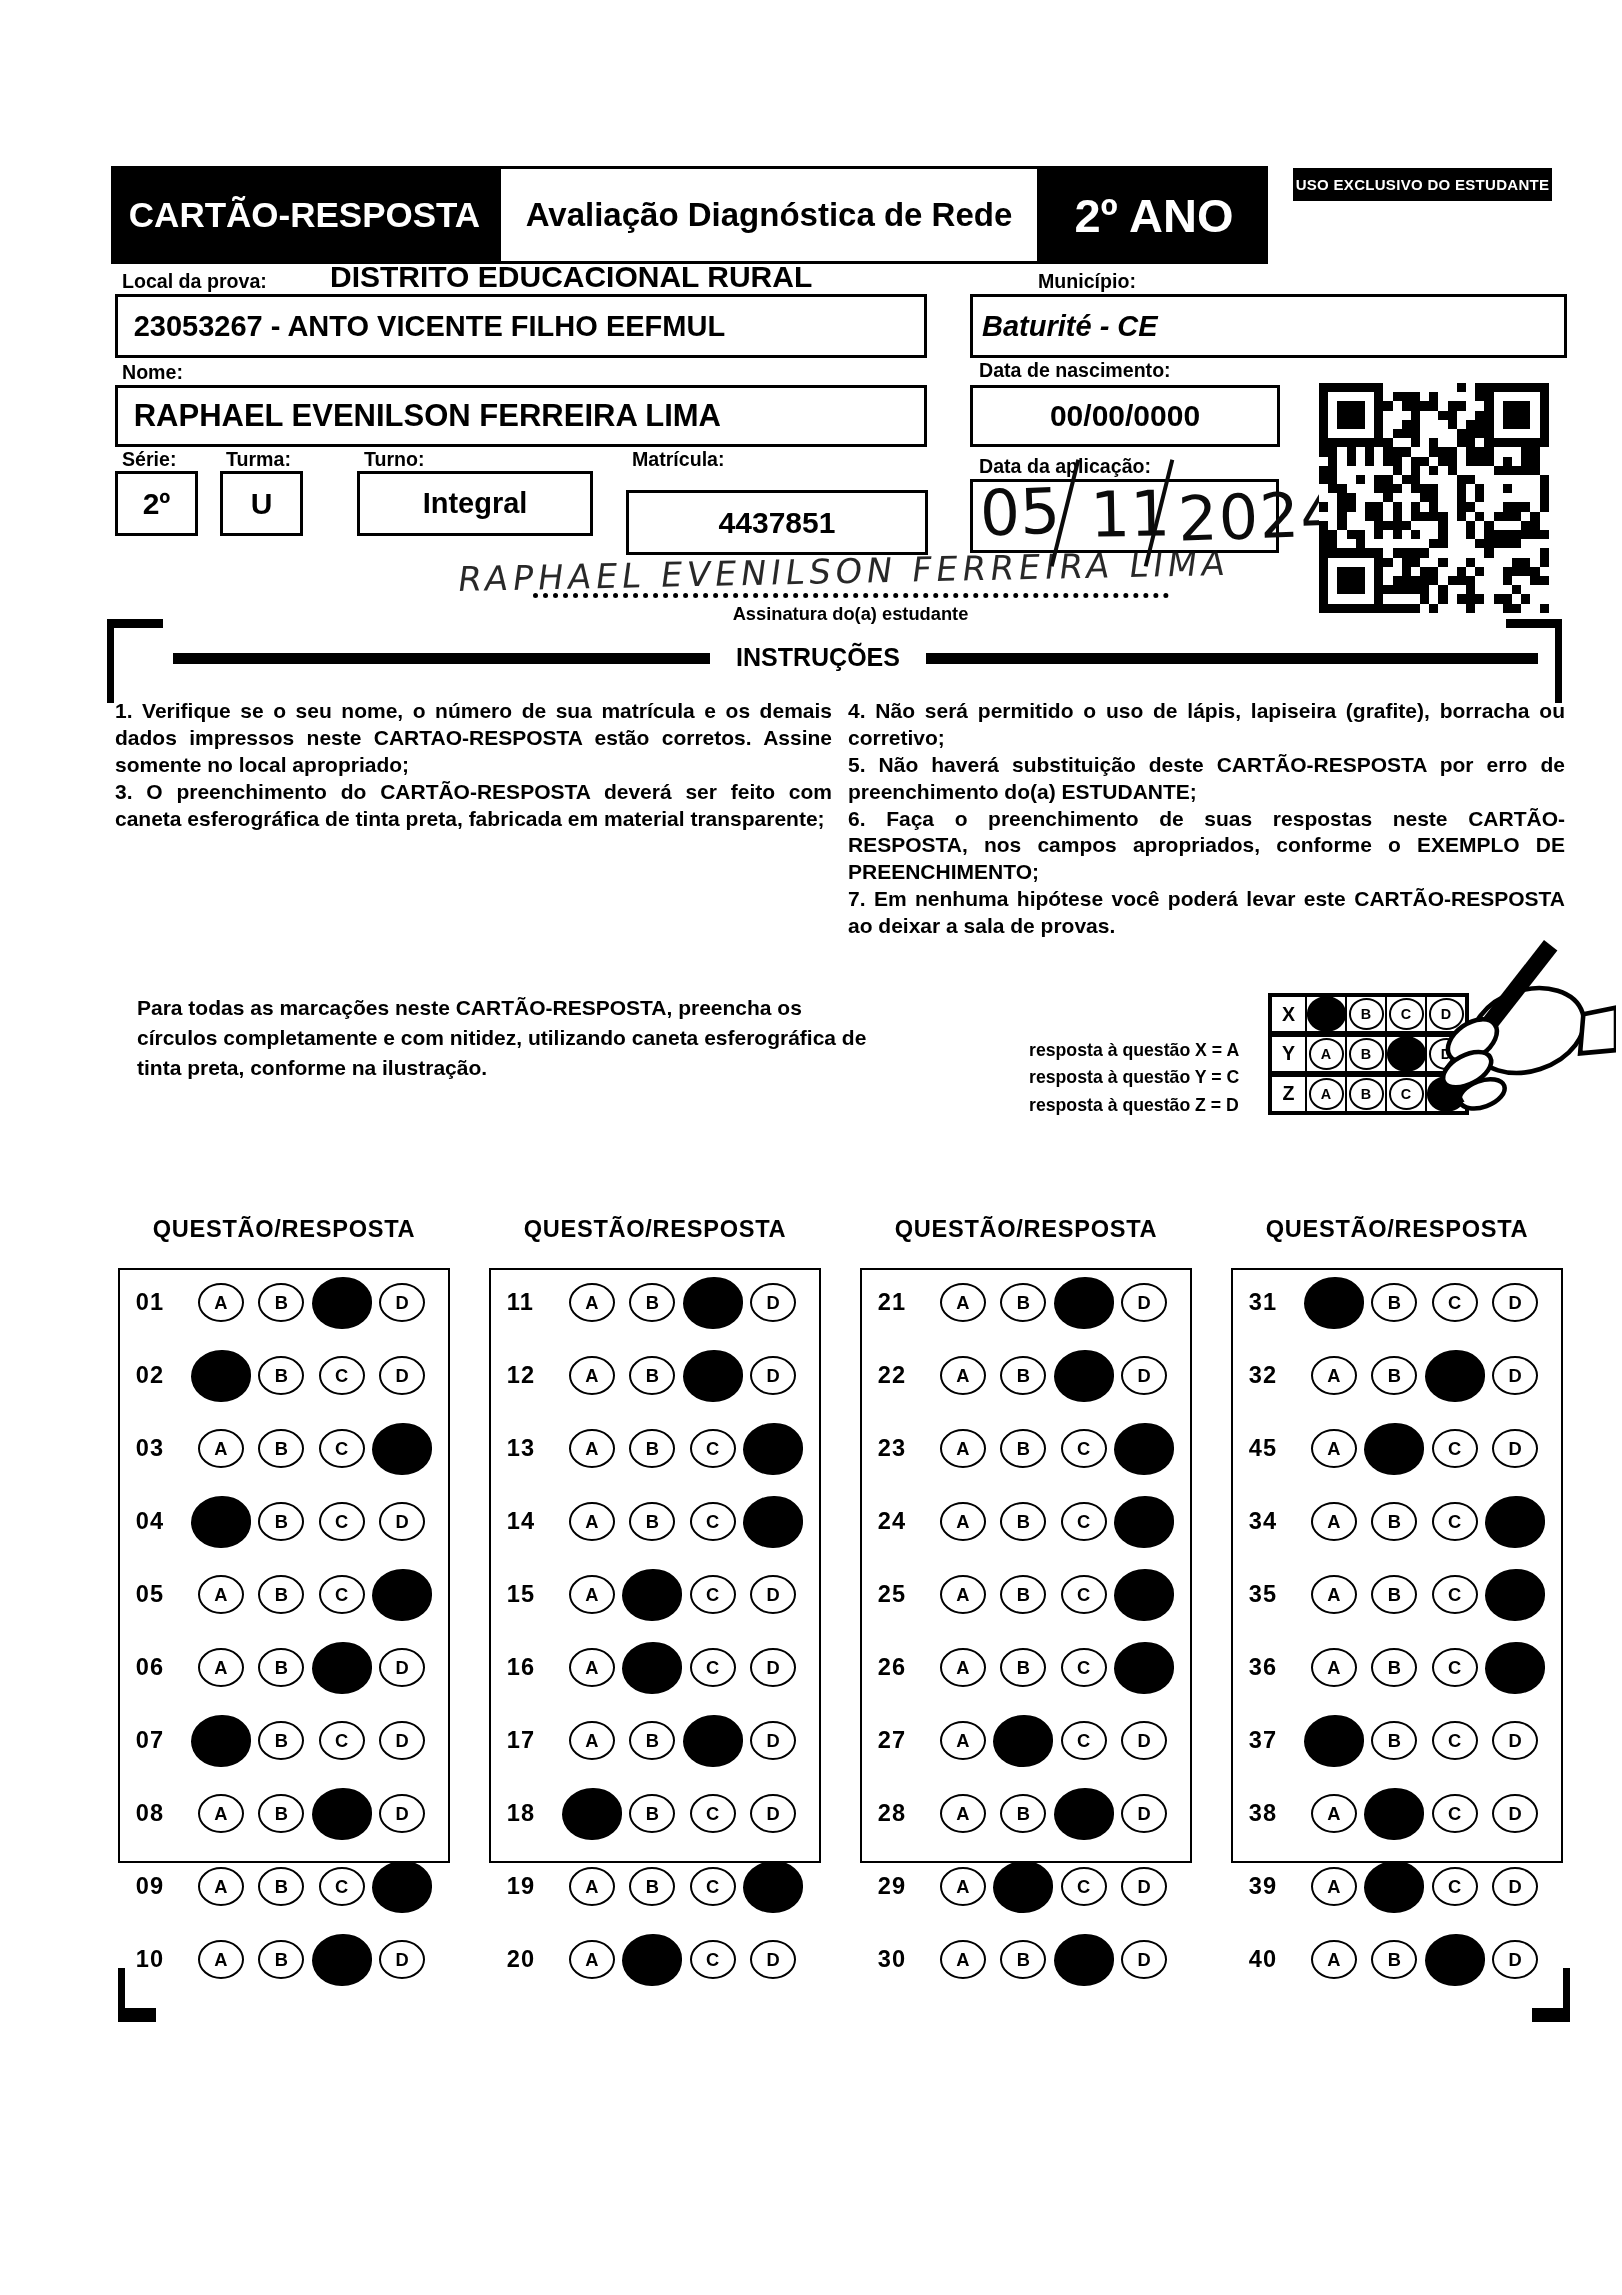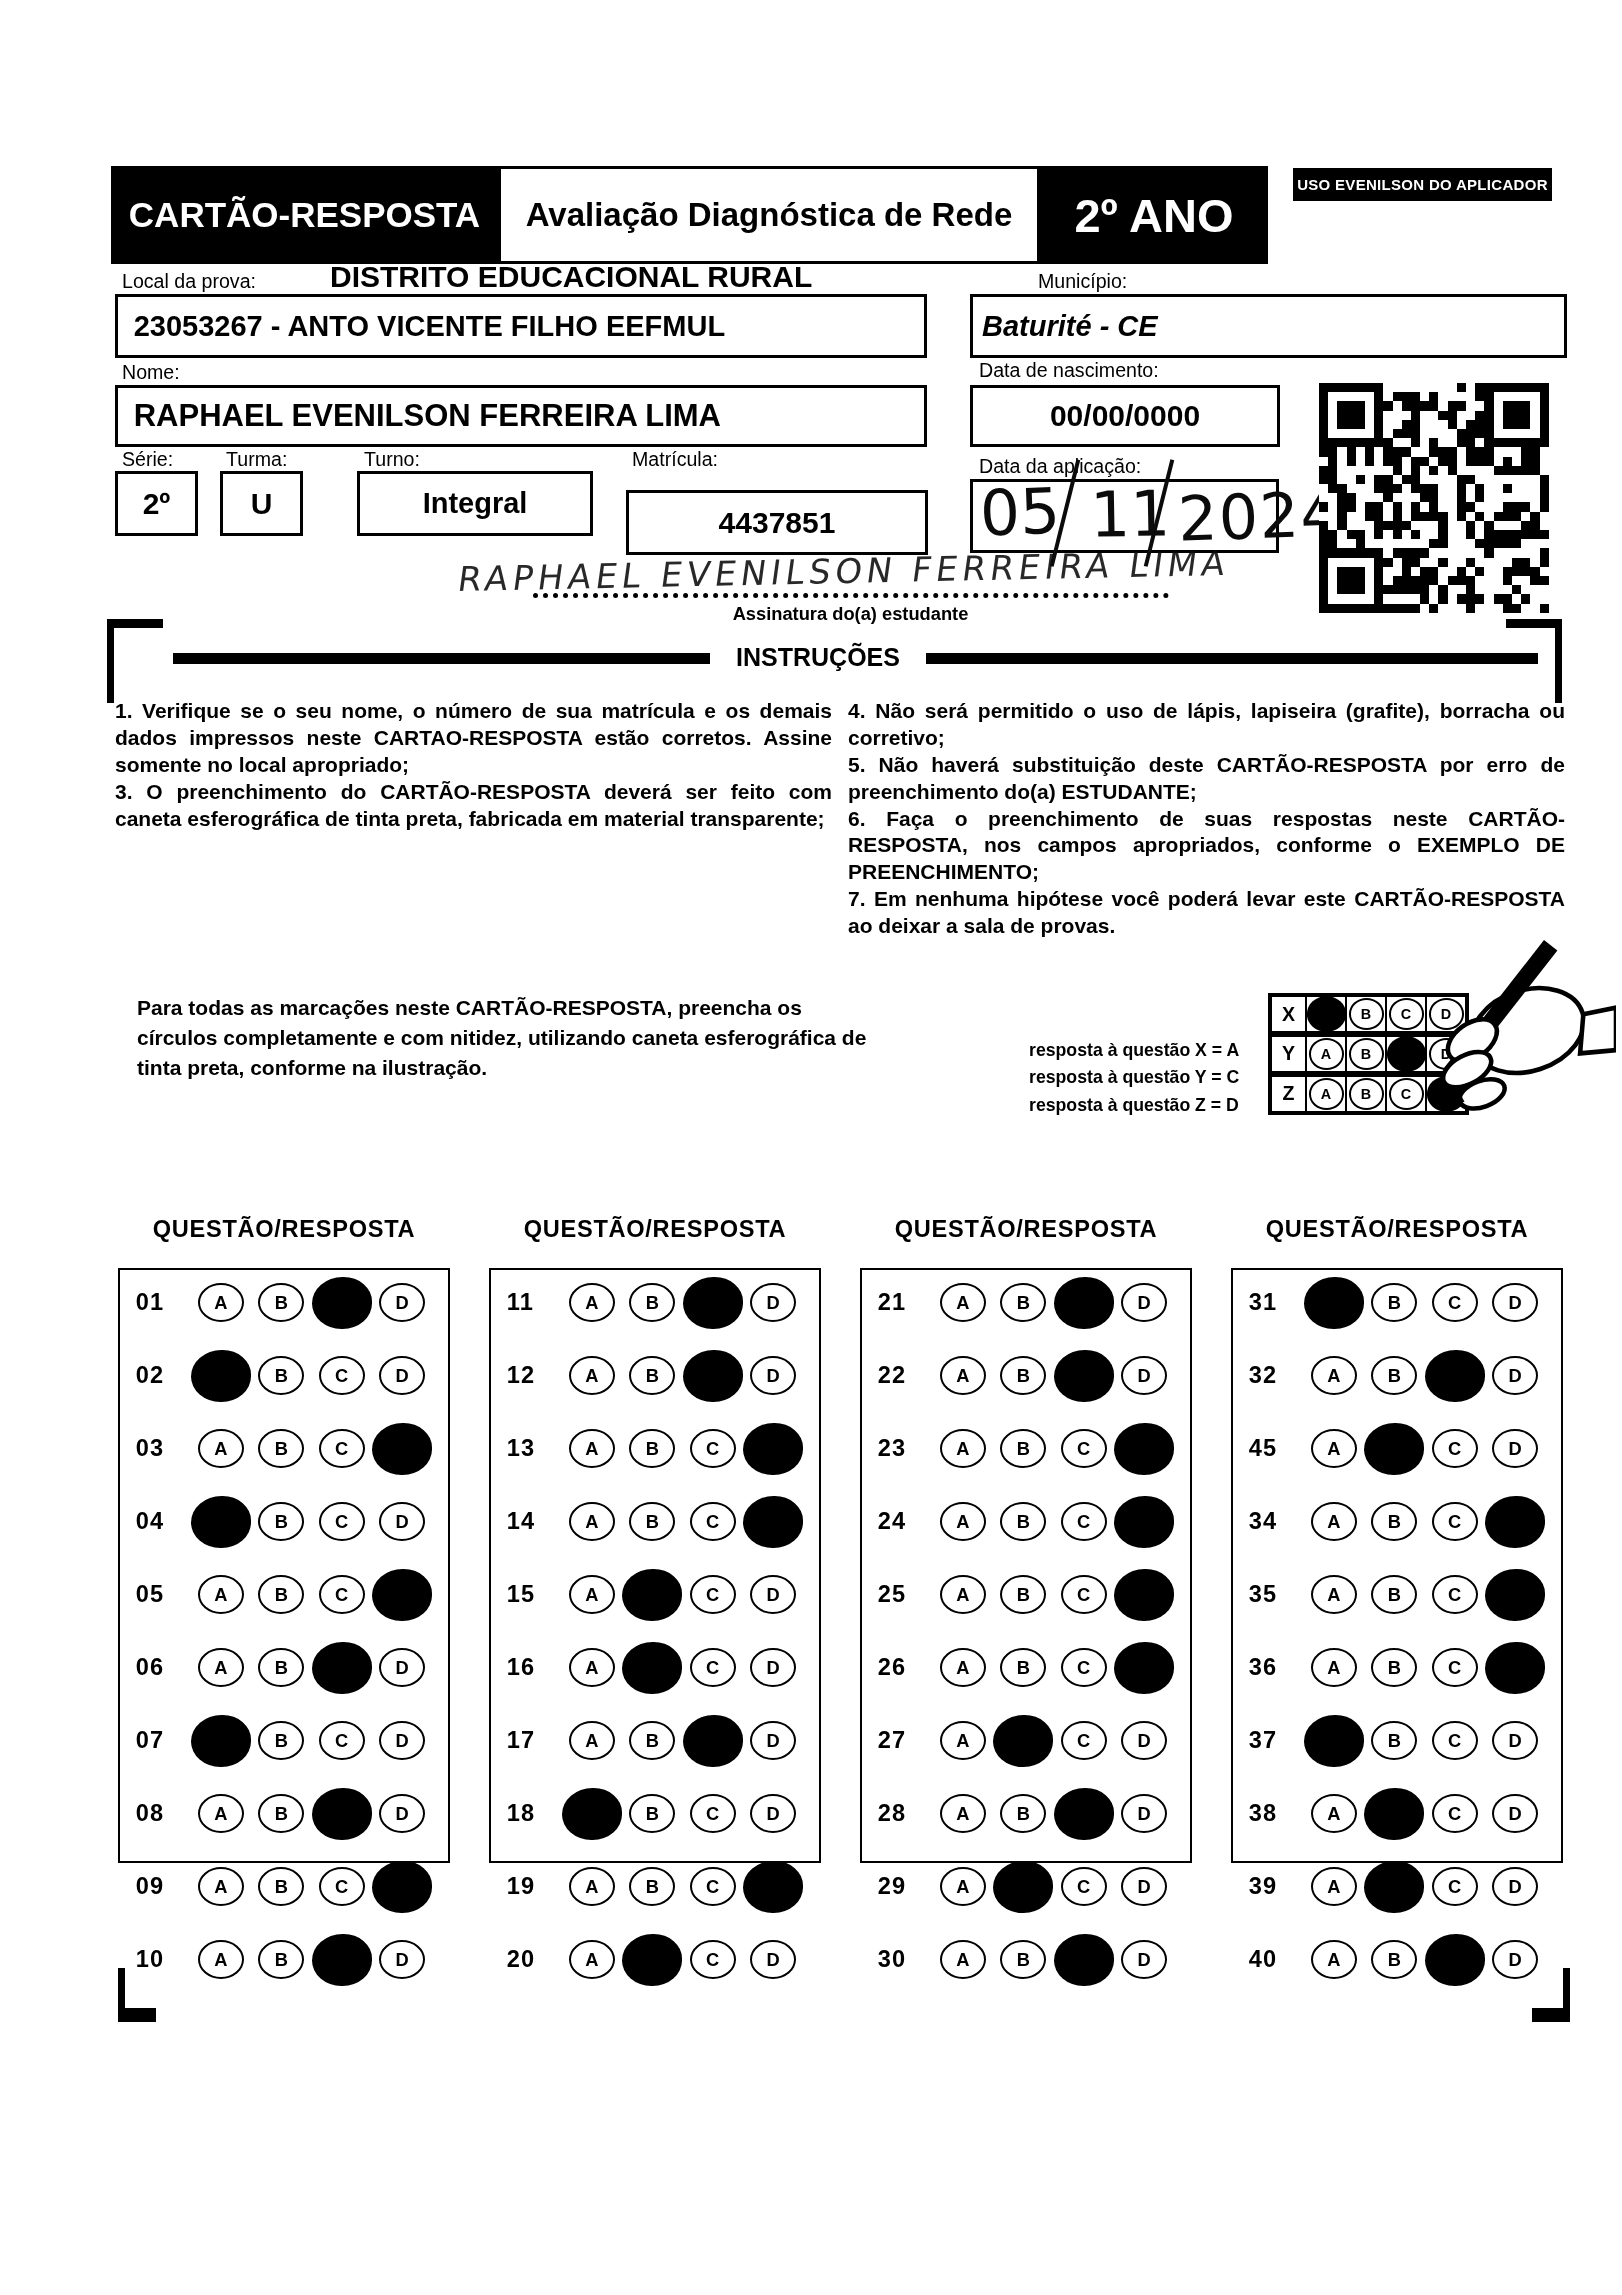--- a/index.html
+++ b/index.html
@@ -10,21 +10,21 @@
   
   .headbar{display:flex;align-items:stretch;}
   .head-black{background:#000;color:#fff;display:flex;align-items:center;justify-content:center;}
   .head-white{background:#fff;border:3.9px solid #000;color:#000;display:flex;align-items:center;justify-content:center;flex:1;}
   .aplicador{border:2.6px solid #000;background:#fff;}
   .aplicador .bar{background:#000;color:#fff;display:flex;align-items:center;justify-content:center;
                   font-weight:bold;font-size:15px;height:29px;letter-spacing:0.3px;}
   .aplicador .body{display:flex;align-items:center;justify-content:center;gap:6.5px;height:59px;}
   .circle-opt{width:29px;height:29px;border:2.6px solid #000;border-radius:50%;background:#fff;}
   
-  .lbl{font-weight:normal;font-size:19.6px;}
+  .lbl{font-weight:bold;font-size:19.6px;}
   .fieldbox{border:3.3px solid #000;display:flex;align-items:center;background:#fff;}
   .fieldbox .val{font-weight:bold;}
   .ctr{justify-content:center;}
   
   .hand{font-family:"DejaVu Sans",sans-serif;font-weight:400;color:#0b0b0b;}
   .sig{font-size:34px;letter-spacing:4.6px;transform:rotate(-1.2deg) skewX(-9deg);opacity:.88;white-space:nowrap;}
   .dotline{border-bottom:5.2px dotted #000;}
   .dateslash{width:3.9px;background:#0b0b0b;transform:rotate(14deg);}
   
   .rule{background:#000;height:10.5px;}
@@ -67,21 +67,21 @@
     </div>
     <div class="head-white">
       <span class="b" style="font-size:33px;">Avaliação Diagnóstica de Rede</span>
     </div>
     <div class="head-black" style="width:228px;">
       <span class="b" style="font-size:47px;">2º ANO</span>
     </div>
   </div>
 
   <div class="abs aplicador" style="left:1293px;top:168px;width:255px;">
-    <div class="bar">USO EVENILSON DO APLICADOR</div>
+    <div class="bar">USO EXCLUSIVO DO ESTUDANTE</div>
   </div>
 
   <div class="abs lbl" style="left:122px;top:270px;">Local da prova:</div>
   <div class="abs b" style="left:330px;top:260px;font-size:30px;">DISTRITO EDUCACIONAL RURAL</div>
 
   <div class="abs fieldbox" style="left:115px;top:294px;width:806px;height:58px;">
     <span class="val" style="font-size:29px;padding-left:15.7px;">23053267 - ANTO VICENTE FILHO EEFMUL</span>
   </div>
 
   <div class="abs lbl" style="left:1038px;top:270px;">Município:</div>

